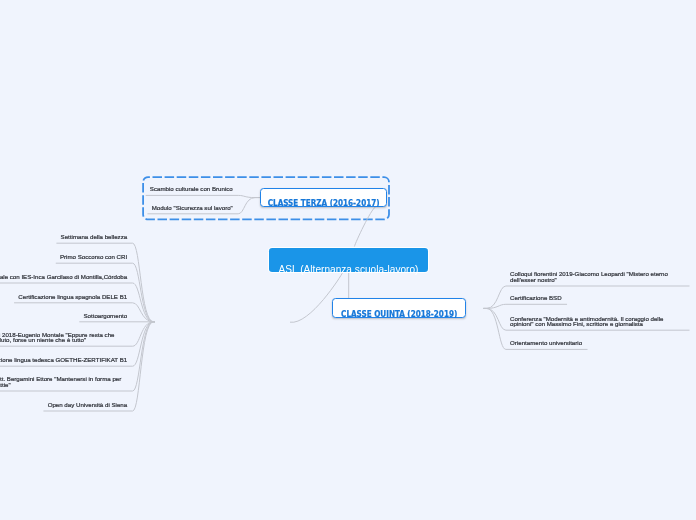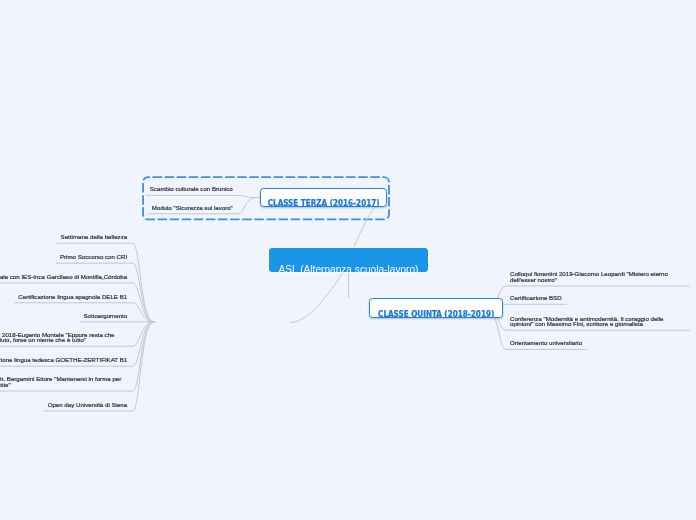--- a/index.html
+++ b/index.html
@@ -46,21 +46,21 @@
       <path d="M348.7 272 L348.7 298.1" fill="none" stroke="#c3c6ce" stroke-width="1"></path>
     </svg>
 
   <div class="node root" style="left:269.3px;top:247.9px;width:158.5px;height:24.6px;">
     <span>ASL (Alternanza scuola-lavoro)</span>
   </div>
 
   <div class="node branch" style="left:260px;top:187.5px;width:127.3px;height:19.5px;">
     <span>CLASSE TERZA (2016-2017)</span>
   </div>
-  <div class="node branch" style="left:369px;top:298.1px;width:134.4px;height:20.2px;">
+  <div class="node branch" style="left:332px;top:298.1px;width:134.4px;height:20.2px;">
     <span>CLASSE QUINTA (2018-2019)</span>
   </div>
 
   <div id="leaves">
       <div class="leaf r" style="top: 186.4px; height: 5.7px; width: 82.9531px; left: 149.847px;">Scambio culturale con Brunico</div>
       <div class="leaf r" style="top: 204.8px; height: 5.7px; width: 81.1562px; left: 151.644px;">Modulo "Sicurezza sul lavoro"</div>
       <div class="leaf r" style="top: 234.2px; height: 5.7px; width: 66.5781px; left: 60.6219px;">Settimana della bellezza</div>
       <div class="leaf r" style="top: 254.2px; height: 5.7px; width: 67.2344px; left: 59.9656px;">Primo Soccorso con CRI</div>
       <div class="leaf r" style="top: 274px; height: 5.7px; width: 167.938px; left: -40.7375px;">Scambio culturale con IES-Inca Garcilaso di Montilla,Córdoba</div>
       <div class="leaf r" style="top: 293.8px; height: 5.7px; width: 108.906px; left: 18.2937px;">Certificazione lingua spagnola DELE B1</div>

